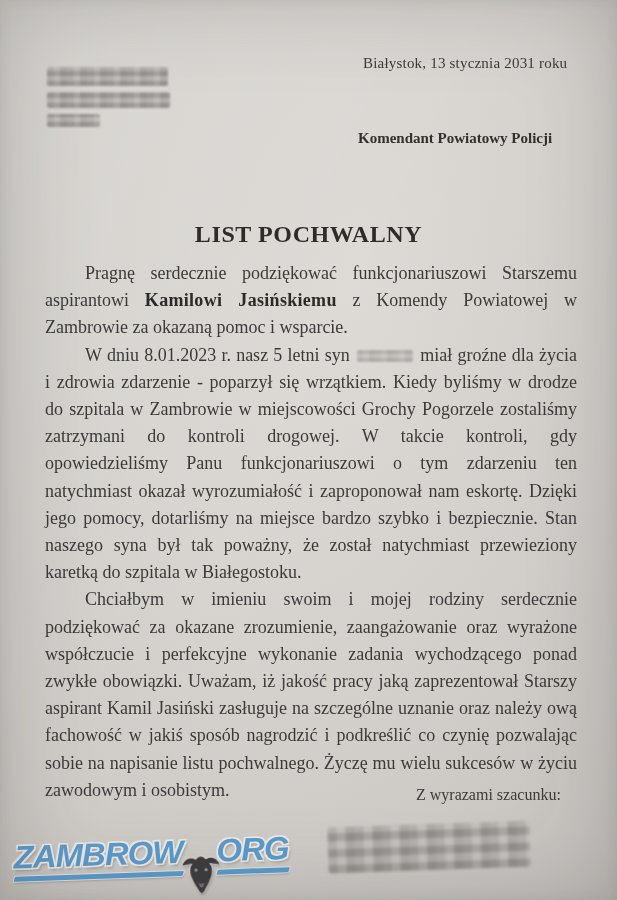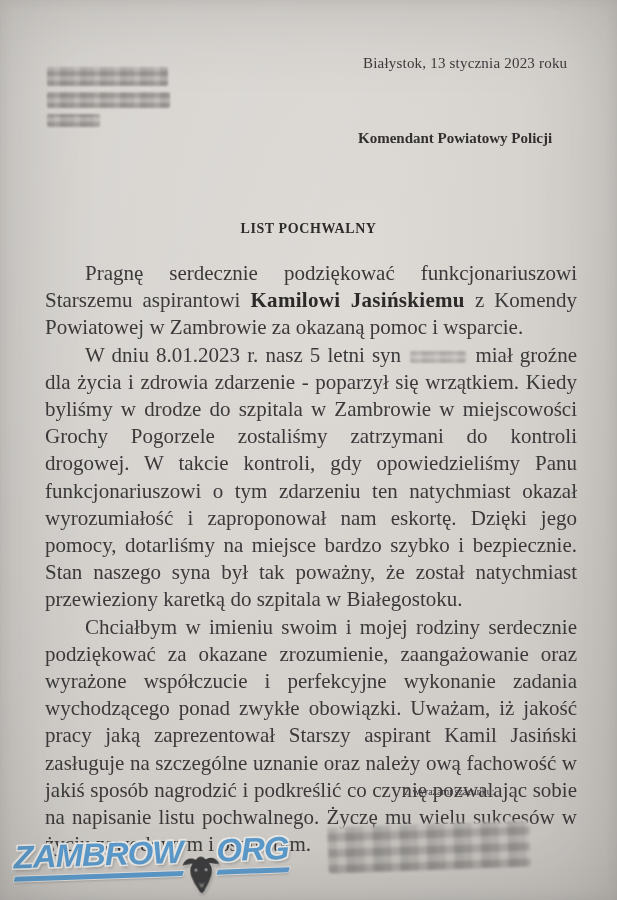--- a/index.html
+++ b/index.html
@@ -25,30 +25,30 @@
     position:absolute;left:363px;top:55px;
     font-size:15px;letter-spacing:0.2px;white-space:nowrap;
   }
   .recipient{
     position:absolute;left:358px;top:125px;
     font-weight:bold;font-size:15px;line-height:27px;white-space:nowrap;
     color:#32302f;
   }
   .doc-title{
     position:absolute;left:0;top:221px;width:617px;text-align:center;
-    font-weight:bold;font-size:14px;letter-spacing:0.6px;color:#2e2c2b;
+    font-weight:bold;font-size:24px;letter-spacing:0.6px;color:#2e2c2b;
   }
   .body-text{
     position:absolute;left:45px;top:260px;width:532px;
-    font-size:21px;line-height:27.2px;text-align:justify;
+    font-size:18px;line-height:27.2px;text-align:justify;
   }
   .body-text p{margin:0;text-indent:40px;}
   .body-text b{color:#2c2a29;letter-spacing:0.3px;}
   .closing{
-    position:absolute;left:404px;top:786px;font-size:10px;white-space:nowrap;
+    position:absolute;left:416px;top:786px;font-size:16px;white-space:nowrap;
   }
 
   
   .pix{
     background-image:
       repeating-linear-gradient(0deg, rgba(125,122,119,0.45) 0 5px, rgba(185,182,178,0.45) 5px 10px),
       repeating-linear-gradient(90deg, #b3b0ad 0 7px, #c7c4c1 7px 13px, #a9a6a3 13px 20px);
     filter: blur(1.1px);
     border-radius:2px;
   }
@@ -100,21 +100,21 @@
   .bison{
     width:42px;height:48px;margin:13px -5px 0 -3px;position:relative;z-index:2;
     filter: drop-shadow(0 0 1px #eceae6) drop-shadow(1px 2px 1px rgba(40,38,36,0.25));
   }
 </style>
 </head>
 <body>
 
 <div class="photo">
 
-  <div class="place-date">Białystok, 13 stycznia 2023 roku</div>
+  <div class="place-date">Białystok, 13 stycznia 2031 roku</div>
 
   <div class="sender-line1 pix"></div>
   <div class="sender-line2 pix"></div>
   <div class="sender-line3 pix"></div>
 
   <div class="recipient">
     <div>Komendant Powiatowy Policji</div>
   </div>
 
   <div class="doc-title">LIST POCHWALNY</div>

